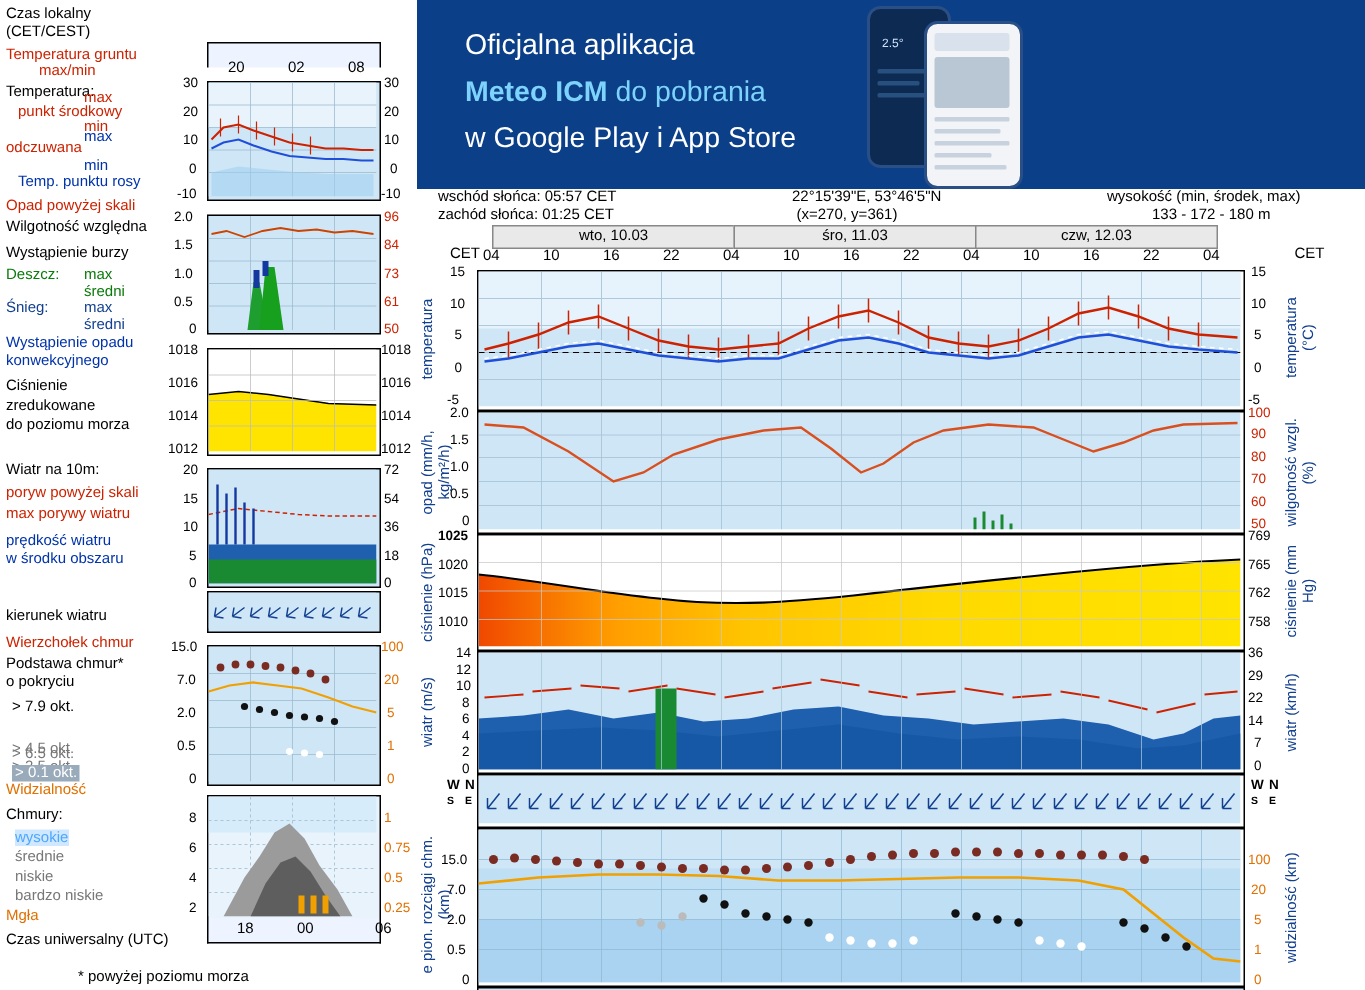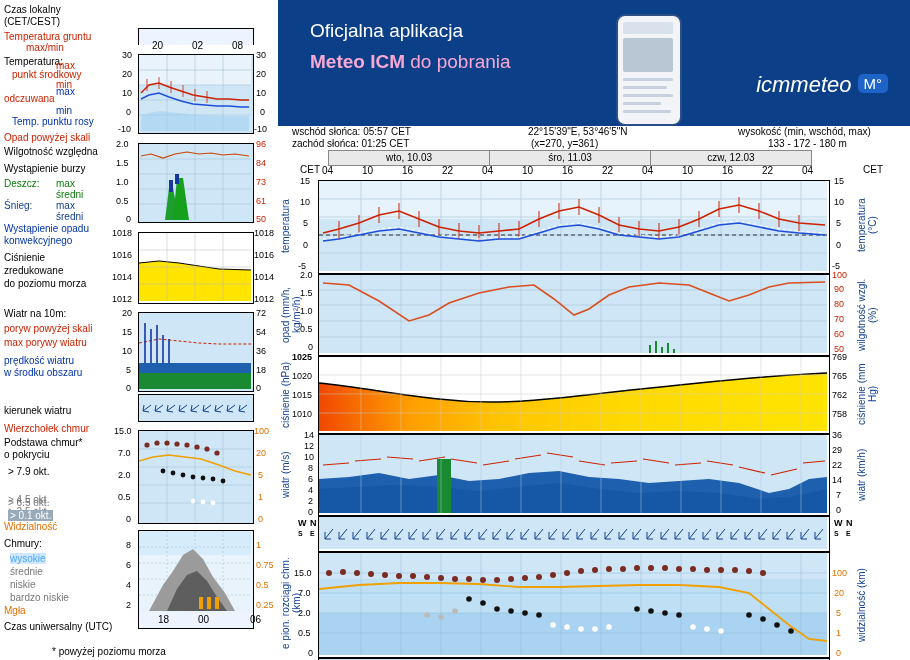--- a/index.html
+++ b/index.html
@@ -19,21 +19,21 @@
   
   #legend{left:0;top:0;width:278px;height:660px;background:#fff;border-right:1px solid #fff;}
   .legline{position:absolute;font-size:10px;white-space:nowrap;}
 
   
   .mini{position:absolute;background:#fff;border:1px solid #000;}
 
   
   #banner{left:278px;top:0;width:632px;height:126px;background:#0b3f87;overflow:hidden;}
   #banner .t1{position:absolute;left:32px;top:20px;color:#fff;font-size:19px;}
-  #banner .t2{position:absolute;left:32px;top:51px;color:#f9a8d4;font-size:19px;}
+  #banner .t2{position:absolute;left:32px;top:51px;color:#7dd3fc;font-size:19px;}
   #banner .t3{position:absolute;left:32px;top:82px;color:#fff;font-size:19px;}
   #banner .t2 b{font-weight:bold;}
   #logo{position:absolute;right:22px;top:72px;color:#fff;font-size:22px;font-style:italic;}
   #logo .mark{display:inline-block;background:#1e63c8;border-radius:5px;padding:1px 6px;font-style:normal;font-size:15px;margin-left:6px;vertical-align:3px;}
   #phone1{position:absolute;left:300px;top:4px;width:52px;height:104px;background:#0d2a52;border:2px solid #2a4e86;border-radius:9px;}
   #phone2{position:absolute;left:338px;top:14px;width:62px;height:108px;background:#f2f4f7;border:2px solid #2a4e86;border-radius:9px;overflow:hidden;}
   .pline{position:absolute;background:#c7d2de;height:3px;left:5px;border-radius:1px;}
 
   
   #info{left:278px;top:126px;width:632px;height:24px;}
@@ -329,40 +329,46 @@
 
   <div class="abs" style="left:138px;top:612px;width:114px;height:16px;background:#eef4ff;border:1px solid #000;border-top:none;"></div>
   <div class="legline" style="left:158px;top:614px;">18</div>
   <div class="legline" style="left:198px;top:614px;">00</div>
   <div class="legline" style="left:238px;top:614px;margin-left:12px;">06</div>
 </div>
 
 <div id="banner" class="abs">
   <div class="t1">Oficjalna aplikacja</div>
   <div class="t2"><b>Meteo ICM</b><span> do pobrania</span></div>
-
+  <div class="t3">w Google Play i App Store</div>
+
+  <div id="phone1">
+    <div style="position:absolute;left:8px;top:18px;color:#cfe3ff;font-size:8px;">2.5°</div>
+    <div class="pline" style="top:40px;width:34px;background:#27507f;"></div>
+    <div class="pline" style="top:48px;width:28px;background:#27507f;"></div>
+    <div class="pline" style="top:56px;width:36px;background:#27507f;"></div>
+  </div>
   <div id="phone2">
     <div style="position:absolute;left:5px;top:6px;width:50px;height:12px;background:#d9e2ec;border-radius:2px;"></div>
     <div style="position:absolute;left:5px;top:22px;width:50px;height:34px;background:#b9c6d4;border-radius:2px;"></div>
     <div class="pline" style="top:62px;width:50px;"></div>
     <div class="pline" style="top:70px;width:44px;"></div>
     <div class="pline" style="top:78px;width:50px;"></div>
     <div class="pline" style="top:86px;width:38px;"></div>
     <div class="pline" style="top:94px;width:48px;"></div>
   </div>
 
-  <div id="logo"><span>icmmeteo</span><span class="mark">M°</span></div>
 </div>
 
 <div id="info" class="abs">
   <div style="left:14px;top:0;">wschód słońca: 05:57 CET</div>
   <div style="left:14px;top:12px;">zachód słońca: 01:25 CET</div>
   <div style="left:250px;top:0;">22°15'39"E, 53°46'5"N</div>
   <div style="left:253px;top:12px;">(x=270,  y=361)</div>
-  <div style="left:460px;top:0;">wysokość (min, wschód, max)</div>
+  <div style="left:460px;top:0;">wysokość (min, środek, max)</div>
   <div style="left:490px;top:12px;">133 - 172 - 180 m</div>
 </div>
 
 <div id="main" class="abs">
 
   <div class="daybar" style="left:50px;width:160px;">wto, 10.03</div>
   <div class="daybar" style="left:211px;width:160px;">śro, 11.03</div>
   <div class="daybar" style="left:372px;width:160px;">czw, 12.03</div>
 
   <div class="hrow" style="left:22px;top:14px;">CET</div>

